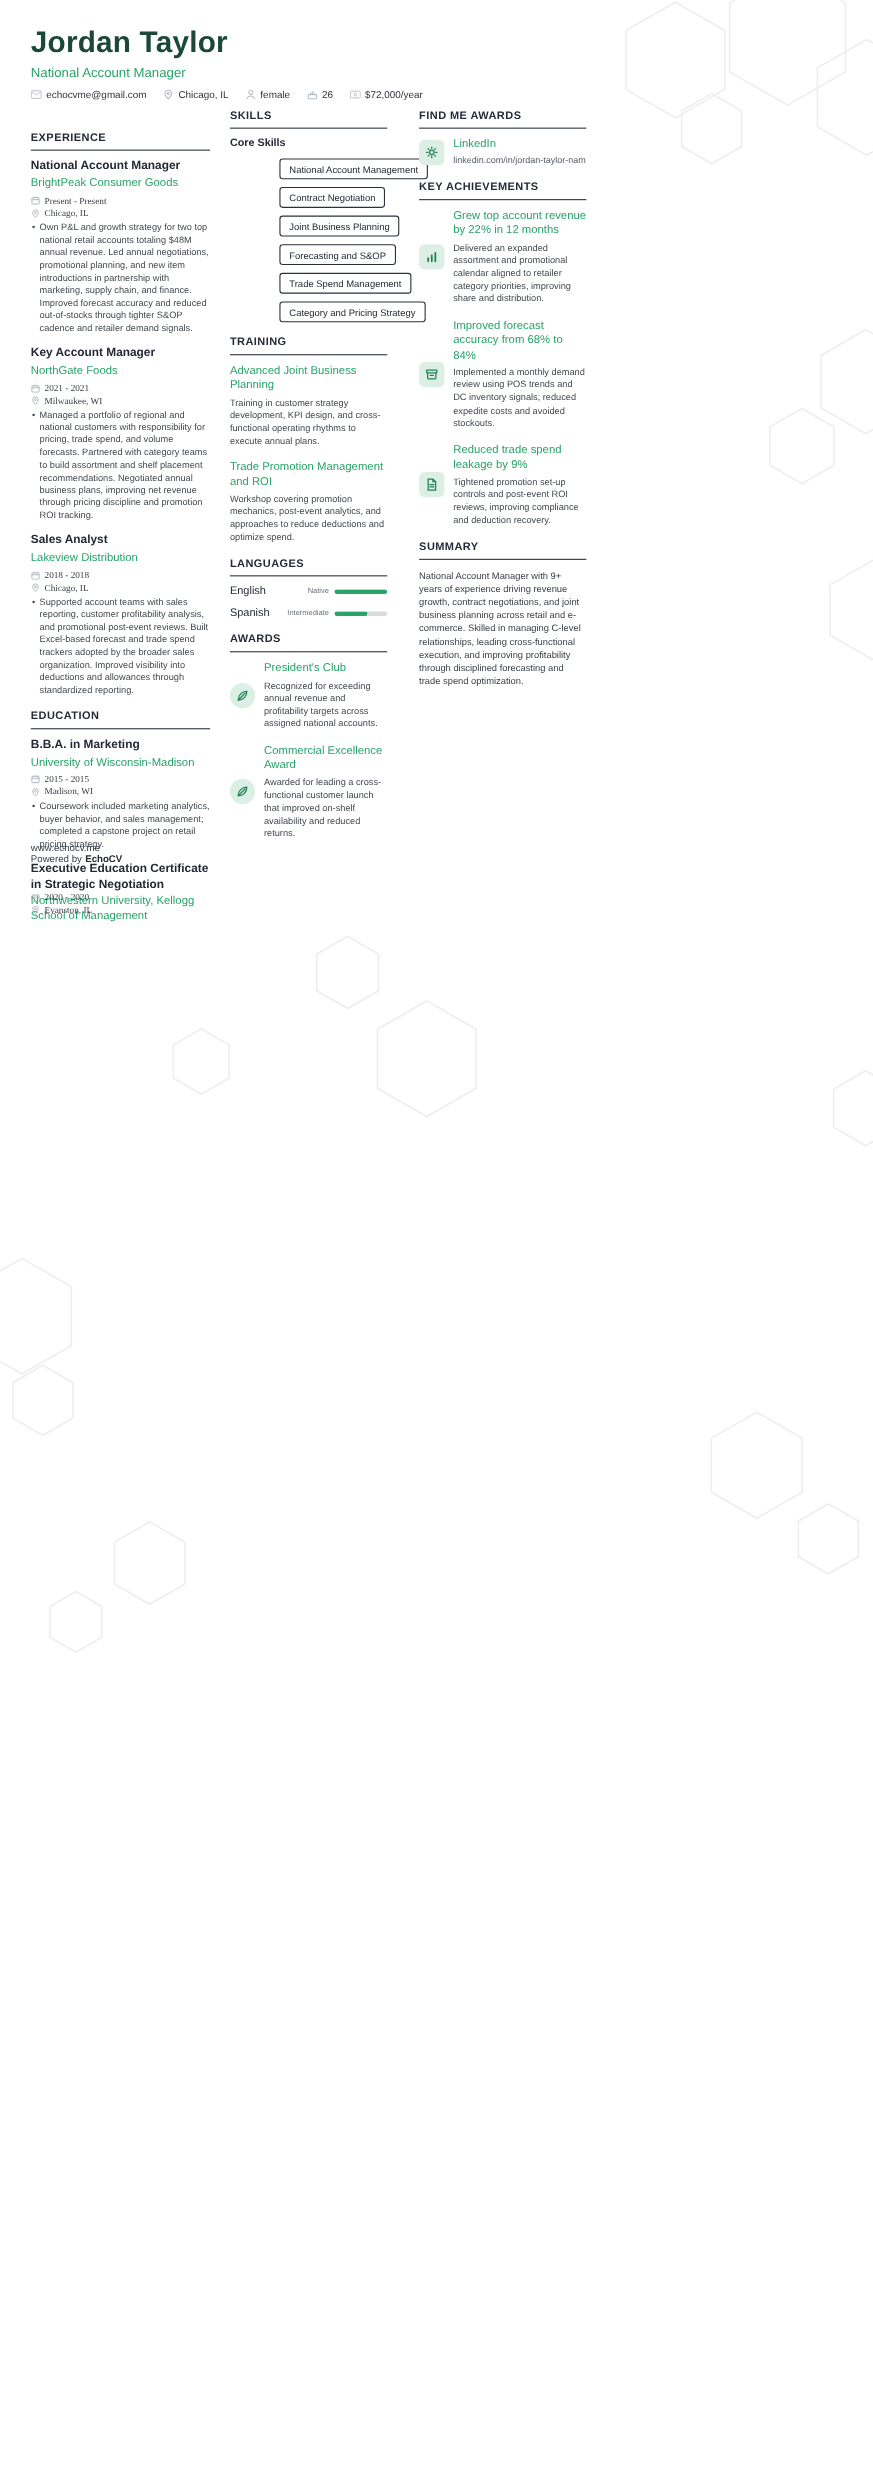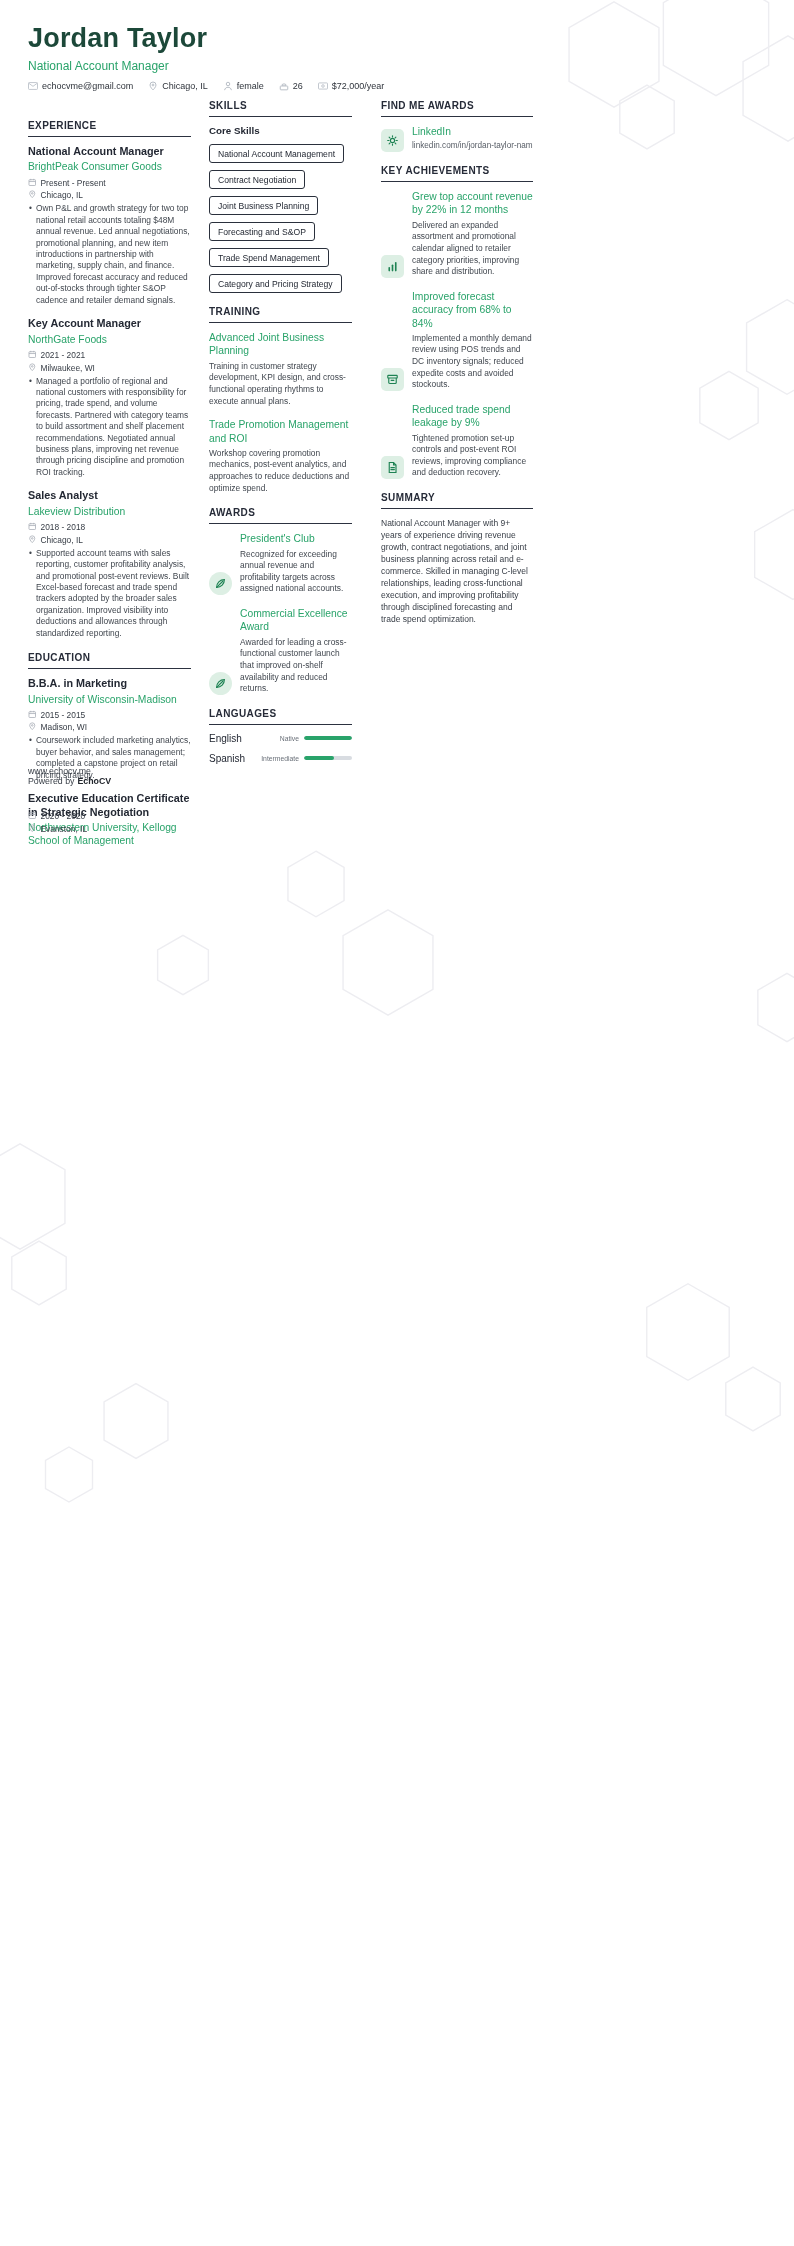--- a/index.html
+++ b/index.html
@@ -23,44 +23,44 @@
   .col-left{left:28px;width:163px;margin-top:20px;}
   .col-mid{left:209px;width:143px;}
   .col-right{left:381px;width:152px;}
   .section{margin-bottom:13px;}
   .sec-h{font-size:10px;font-weight:700;color:var(--heading,#262b38);letter-spacing:.4px;border-bottom:1.5px solid var(--border,#2c3240);padding-bottom:5px;margin:0 0 8px;}
 
   
   .job{margin-bottom:11px;}
   .job-title{font-size:10.8px;font-weight:700;color:#232833;margin:0 0 2px;line-height:1.25;}
   .company{font-size:10.3px;color:var(--accent,#29a36a);font-weight:500;margin:0 0 4px;line-height:1.3;}
-  .meta{display:flex;align-items:flex-start;gap:4px;font-size:8.4px;color:#363c45;margin-bottom:2.5px;}
+  .meta{display:flex;align-items:flex-end;gap:4px;font-size:8.4px;color:#363c45;margin-bottom:2.5px;font-family:Liberation Serif, serif;}
   .micon{width:8.5px;height:8.5px;stroke:#a7adb5;fill:none;stroke-width:1.1;flex:none;}
   .bullet{position:relative;padding-left:8px;font-size:8.4px;line-height:1.36;color:var(--body,#41474f);margin-top:3px;}
   .bullet::before{content:"\2022";position:absolute;left:1px;top:0;}
 
   
   .sub-h{font-size:9.8px;font-weight:700;color:#232833;margin:2px 0 8px;}
-  .pill{display:table;border:1.2px solid #2a303c;border-radius:3px;padding:3.5px 8px;font-size:8.6px;color:#232833;margin-bottom:7px;background:#fff;white-space:nowrap;}
+  .pill{display:table;border:1.2px solid #2a303c;border-radius:3px;padding:3.5px 8px;font-size:8.6px;color:#232833;margin-bottom:7px;background:#fff;white-space:nowrap;margin-left:45px;}
 
   
   .train-item{margin-bottom:11px;}
   .green-title{font-size:10.3px;color:var(--accent,#29a36a);font-weight:500;line-height:1.3;margin:0 0 3px;}
   .small-text{font-size:8.4px;line-height:1.38;color:var(--body,#41474f);}
 
   
   .lang-row{display:flex;align-items:center;justify-content:space-between;margin-bottom:9px;}
   .lang-name{font-size:10px;color:#232833;}
   .lang-right{display:flex;align-items:center;gap:5px;}
   .lang-level{font-size:6.8px;color:#6a7079;}
   .bar{width:48px;height:4px;border-radius:2px;background:var(--track,#d8dce1);overflow:hidden;display:block;}
   .bar i{display:block;height:100%;background:var(--accent,#29a36a);border-radius:2px;}
 
   
-  .iconed{display:flex;gap:8px;margin-bottom:12px;align-items:flex-end;}
+  .iconed{display:flex;gap:8px;margin-bottom:12px;align-items:center;}
   .tile{width:23px;height:23px;border-radius:5px;background:var(--tile_bg,#ddefe4);display:flex;align-items:center;justify-content:center;flex:none;}
   .tile.round{border-radius:50%;}
   .tile svg{width:13px;height:13px;stroke:var(--accent_dark,#1e8253);fill:none;stroke-width:1.4;}
   .itext{min-width:0;}
   .online-url{font-size:8.2px;color:#575d66;word-break:break-all;line-height:1.3;}
 
   
   .footer{position:absolute;left:28px;width:505px;display:flex;justify-content:space-between;align-items:baseline;font-size:8.8px;color:#3a4049;flex-direction:column;}
   .footer-1{top:766px;}
   .footer-2{top:2230px;}
@@ -318,66 +318,66 @@
         <div class="green-title">Advanced Joint Business Planning</div>
         <div class="small-text">Training in customer strategy development, KPI design, and cross-functional operating rhythms to execute annual plans.</div>
       </div>
       <div class="train-item">
         <div class="green-title">Trade Promotion Management and ROI</div>
         <div class="small-text">Workshop covering promotion mechanics, post-event analytics, and approaches to reduce deductions and optimize spend.</div>
       </div>
     </section>
 
     <section class="section">
-      <h2 class="sec-h">AWARDS</h2>
-      <div class="iconed">
-        <span class="tile round">
-          <svg viewBox="0 0 16 16">
-              <path d="M3.2 12.8C3.2 7.2 7.2 3.2 12.8 3.2c0 5.6-4 9.6-9.6 9.6z"></path>
-              <path d="M3.2 12.8C5.6 10.4 8 8 10.8 5.2" stroke-linecap="round"></path>
-            </svg>
-        </span>
-        <div class="itext">
-          <div class="green-title">President's Club</div>
-          <div class="small-text">Recognized for exceeding annual revenue and profitability targets across assigned national accounts.</div>
-        </div>
-      </div>
-      <div class="iconed">
-        <span class="tile round">
-          <svg viewBox="0 0 16 16">
-              <path d="M3.2 12.8C3.2 7.2 7.2 3.2 12.8 3.2c0 5.6-4 9.6-9.6 9.6z"></path>
-              <path d="M3.2 12.8C5.6 10.4 8 8 10.8 5.2" stroke-linecap="round"></path>
-            </svg>
-        </span>
-        <div class="itext">
-          <div class="green-title">Commercial Excellence Award</div>
-          <div class="small-text">Awarded for leading a cross-functional customer launch that improved on-shelf availability and reduced returns.</div>
-        </div>
-      </div>
-    </section>
-
-    <section class="section">
       <h2 class="sec-h">LANGUAGES</h2>
       <div class="lang-row">
         <span class="lang-name">English</span>
         <span class="lang-right">
           <span class="lang-level">Native</span>
           <span class="bar">
               <i style="width: 100%;"></i>
             </span>
         </span>
       </div>
       <div class="lang-row">
         <span class="lang-name">Spanish</span>
         <span class="lang-right">
           <span class="lang-level">Intermediate</span>
           <span class="bar">
               <i style="width: 62%;"></i>
             </span>
         </span>
+      </div>
+    </section>
+
+    <section class="section">
+      <h2 class="sec-h">AWARDS</h2>
+      <div class="iconed">
+        <span class="tile round">
+          <svg viewBox="0 0 16 16">
+              <path d="M3.2 12.8C3.2 7.2 7.2 3.2 12.8 3.2c0 5.6-4 9.6-9.6 9.6z"></path>
+              <path d="M3.2 12.8C5.6 10.4 8 8 10.8 5.2" stroke-linecap="round"></path>
+            </svg>
+        </span>
+        <div class="itext">
+          <div class="green-title">President's Club</div>
+          <div class="small-text">Recognized for exceeding annual revenue and profitability targets across assigned national accounts.</div>
+        </div>
+      </div>
+      <div class="iconed">
+        <span class="tile round">
+          <svg viewBox="0 0 16 16">
+              <path d="M3.2 12.8C3.2 7.2 7.2 3.2 12.8 3.2c0 5.6-4 9.6-9.6 9.6z"></path>
+              <path d="M3.2 12.8C5.6 10.4 8 8 10.8 5.2" stroke-linecap="round"></path>
+            </svg>
+        </span>
+        <div class="itext">
+          <div class="green-title">Commercial Excellence Award</div>
+          <div class="small-text">Awarded for leading a cross-functional customer launch that improved on-shelf availability and reduced returns.</div>
+        </div>
       </div>
     </section>
   </div>
 
   <div class="col col-right">
 
     <section class="section">
       <h2 class="sec-h">FIND ME AWARDS</h2>
       <div class="iconed">
         <span class="tile">

